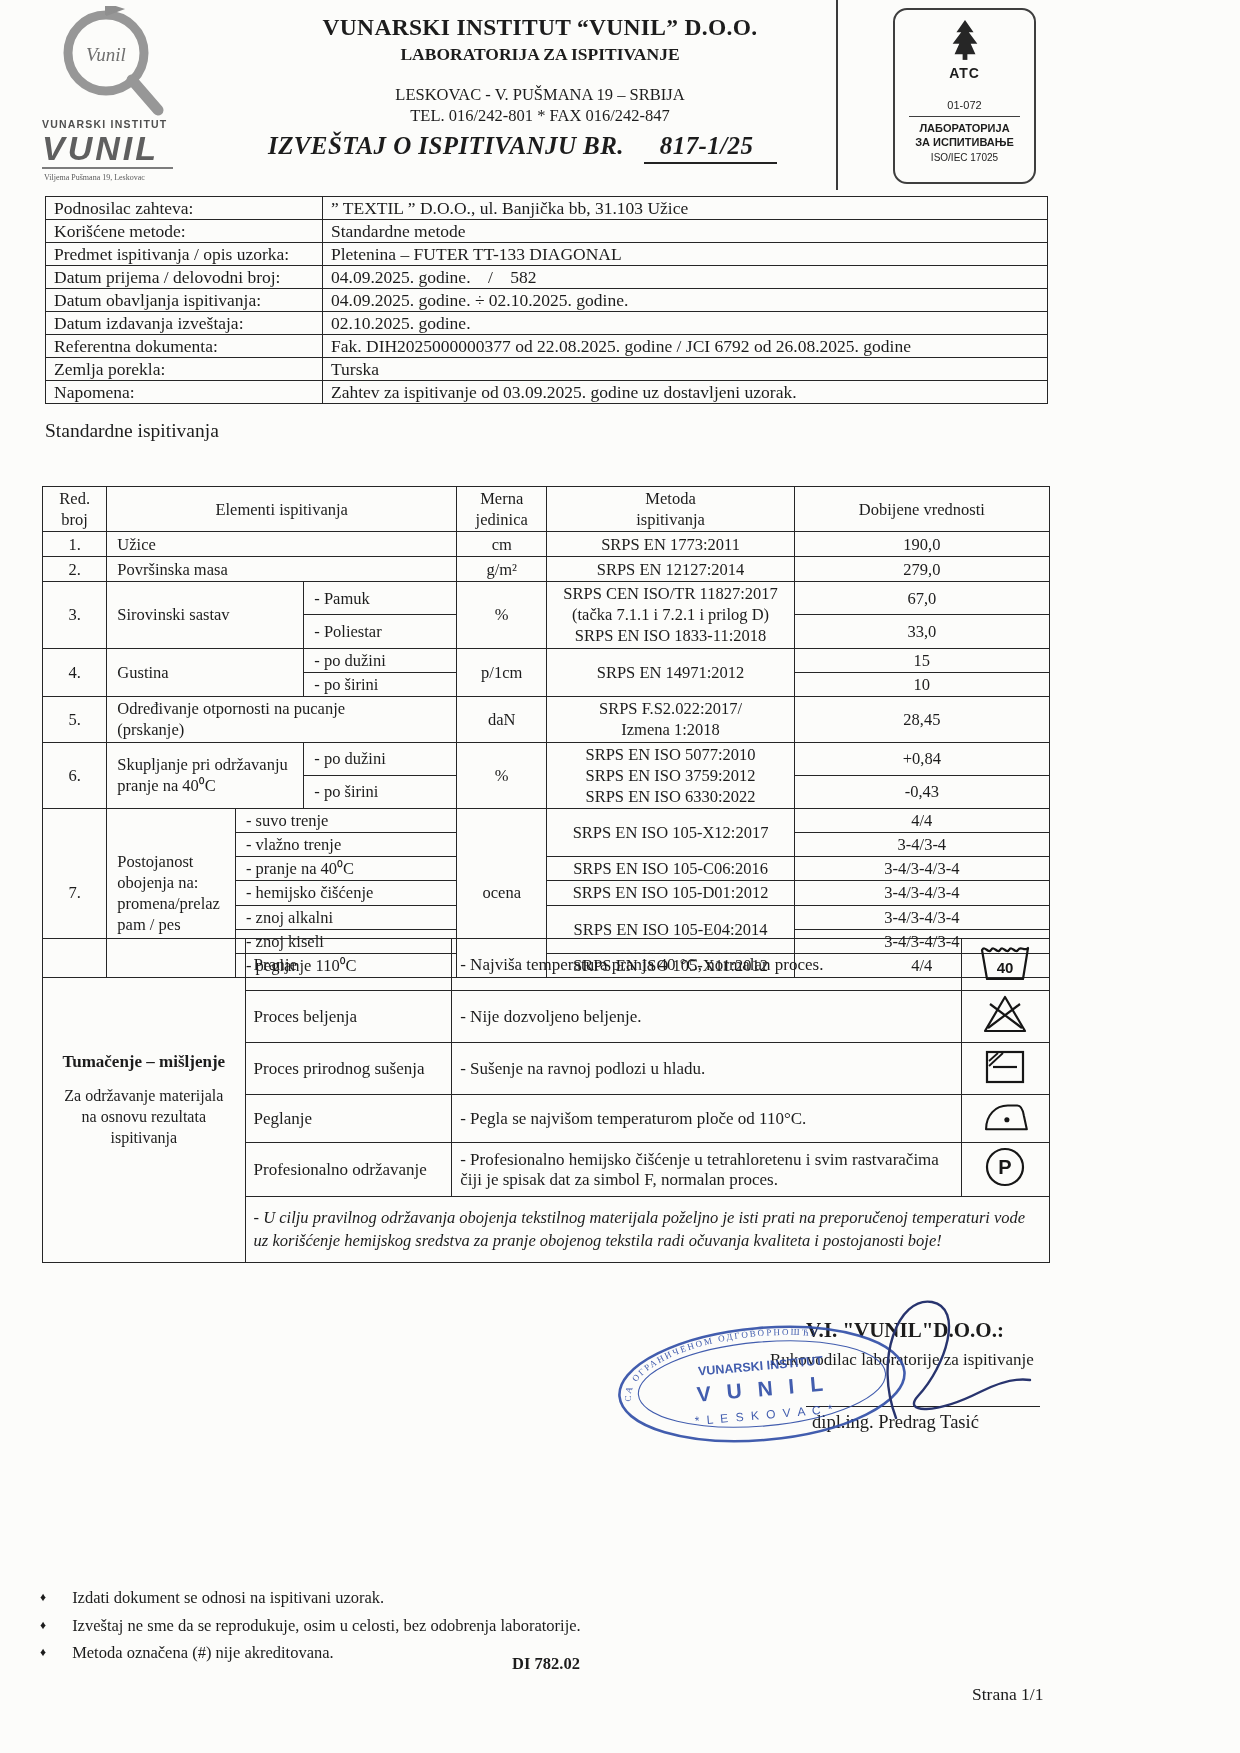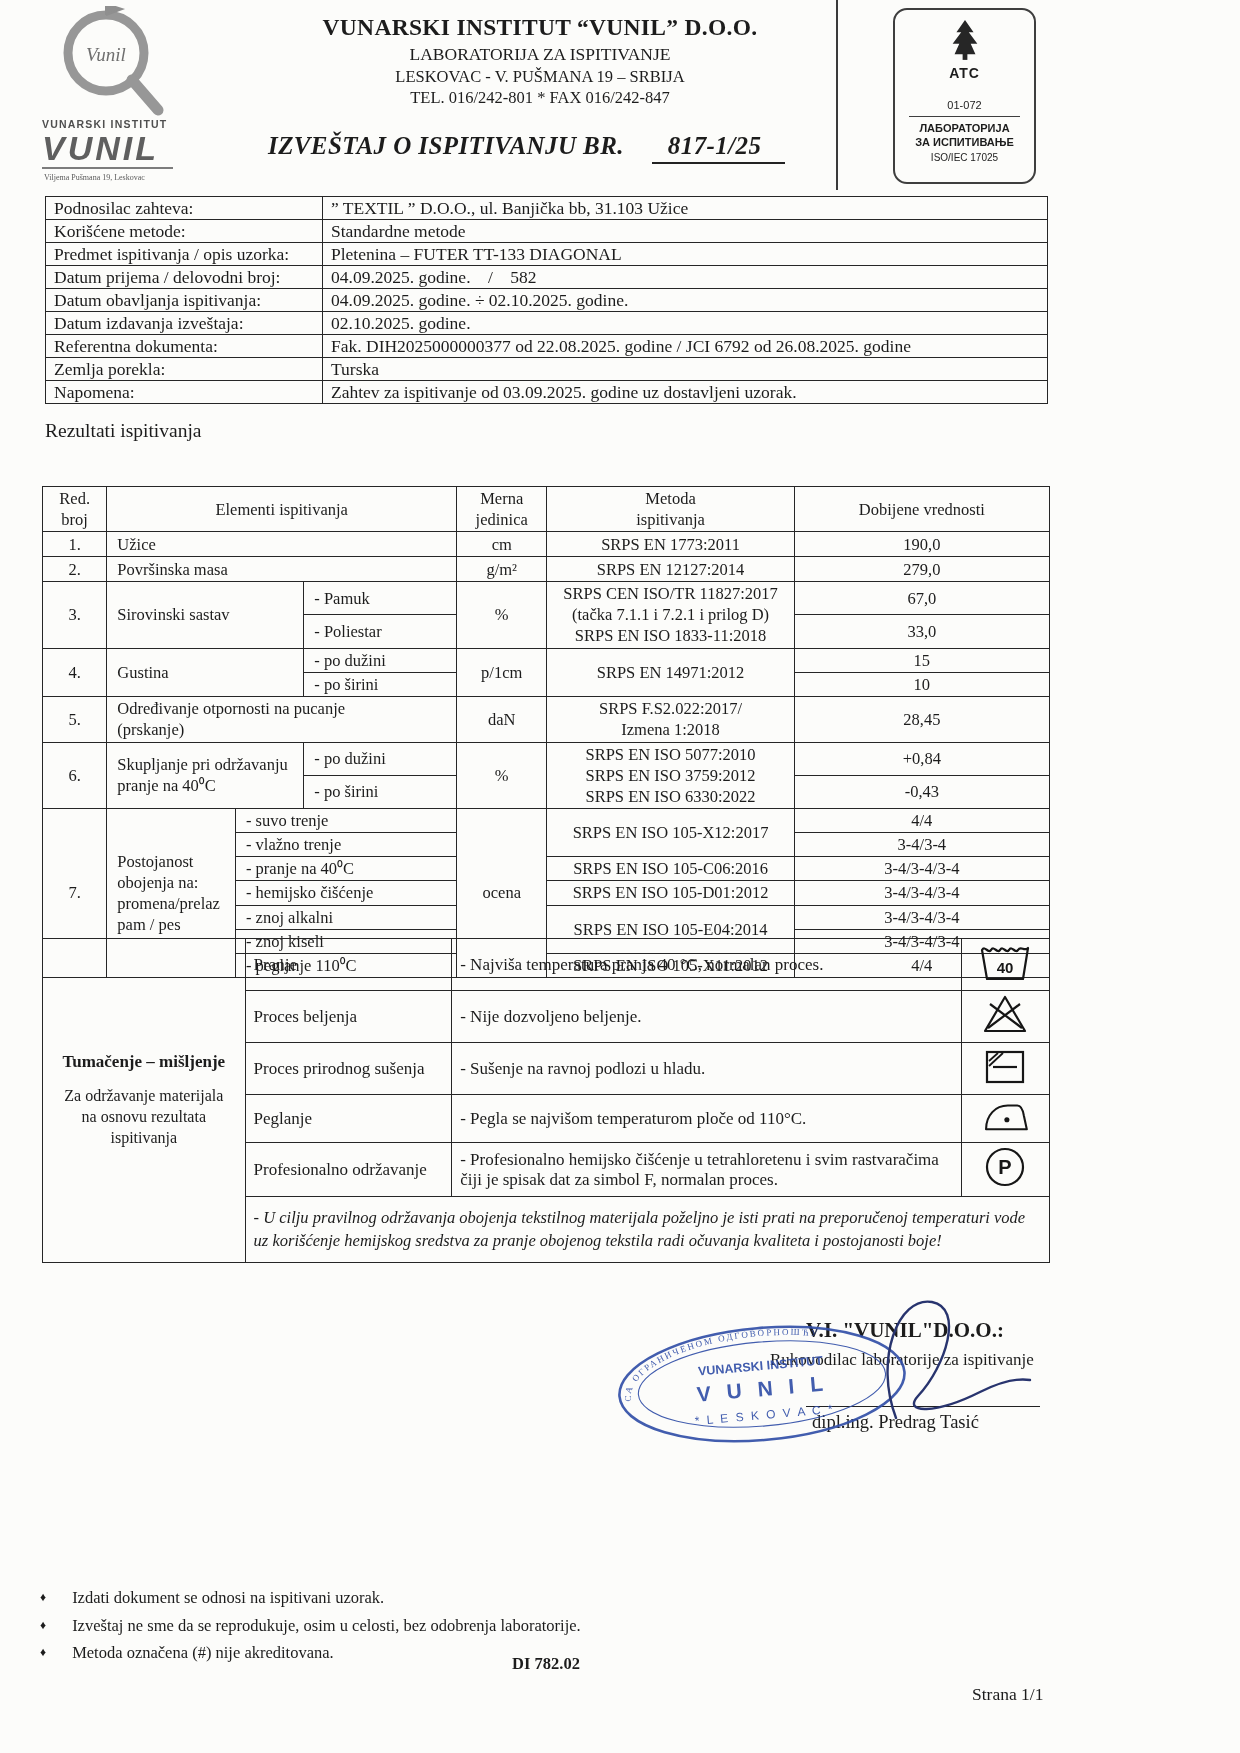--- a/index.html
+++ b/index.html
@@ -14,26 +14,26 @@
   .logo-q { position:absolute; left:6px; top:2px; }
   .logo-small { position:absolute; left:0; top:114px; font-family:"Liberation Sans",sans-serif;
     font-size:10.5px; font-weight:bold; letter-spacing:1.2px; color:#4f4f4f; }
   .logo-name { position:absolute; left:0; top:126px; font-family:"Liberation Sans",sans-serif;
     font-size:34px; font-weight:bold; font-style:italic; letter-spacing:3px; color:#5f5f5f;
     border-bottom:2.5px solid #7c7c7c; line-height:1.1; padding-right:14px; }
   .logo-addr { position:absolute; left:2px; top:169px; font-size:8px; color:#5a5a5a; }
 
   .head-center { position:absolute; left:240px; top:14px; width:600px; text-align:center; }
   .hc-institute { font-size:23.5px; font-weight:bold; letter-spacing:.3px; margin-bottom:3px; }
-  .hc-lab { font-size:17.5px; font-weight:normal; margin-bottom:2px; }
+  .hc-lab { font-size:17.5px; font-weight:bold; margin-bottom:20px; }
   .hc-addr { font-size:16.5px; margin-bottom:1px; }
   .hc-tel { font-size:16.5px; }
 
   .report-title { position:absolute; left:268px; top:132px; font-size:25px; font-weight:bold;
-    font-style:italic; letter-spacing:.4px; display:flex; align-items:baseline; gap:28px; }
+    font-style:italic; letter-spacing:.4px; display:flex; align-items:baseline; gap:20px; }
   .report-no { border-bottom:2.6px solid #222; padding:0 24px 2px 16px; }
 
   .head-vline { position:absolute; left:836px; top:0; width:2px; height:190px; background:#3a3a3a; }
 
   .atc-box { position:absolute; left:893px; top:8px; width:143px; height:176px;
     border:2.2px solid #3e3e3e; border-radius:14px; text-align:center; padding-top:8px;
     font-family:"Liberation Sans",sans-serif; }
   .atc-label { font-size:14px; font-weight:bold; letter-spacing:1px; margin-top:1px; }
   .atc-code { font-size:11px; margin-top:18px; }
   .atc-div { width:80%; margin:5px auto 5px auto; border-top:1.4px solid #3e3e3e; }
@@ -163,21 +163,21 @@
       <td class="lbl">Zemlja porekla:</td>
       <td class="presp">Turska</td>
         </tr>
     <tr>
       <td class="lbl">Napomena:</td>
       <td class="presp">Zahtev za ispitivanje od 03.09.2025. godine uz dostavljeni uzorak.</td>
         </tr>
   </tbody>
     </table>
 
-  <div class="results-title">Rezultati ispitivanja</div>
+  <div class="results-title">Standardne ispitivanja</div>
 
   <table class="results">
     <colgroup>
       <col style="width:64px">
         <col style="width:128px">
         <col style="width:68px">
         <col style="width:152px">
       <col style="width:90px">
         <col style="width:246px">
         <col style="width:254px">

